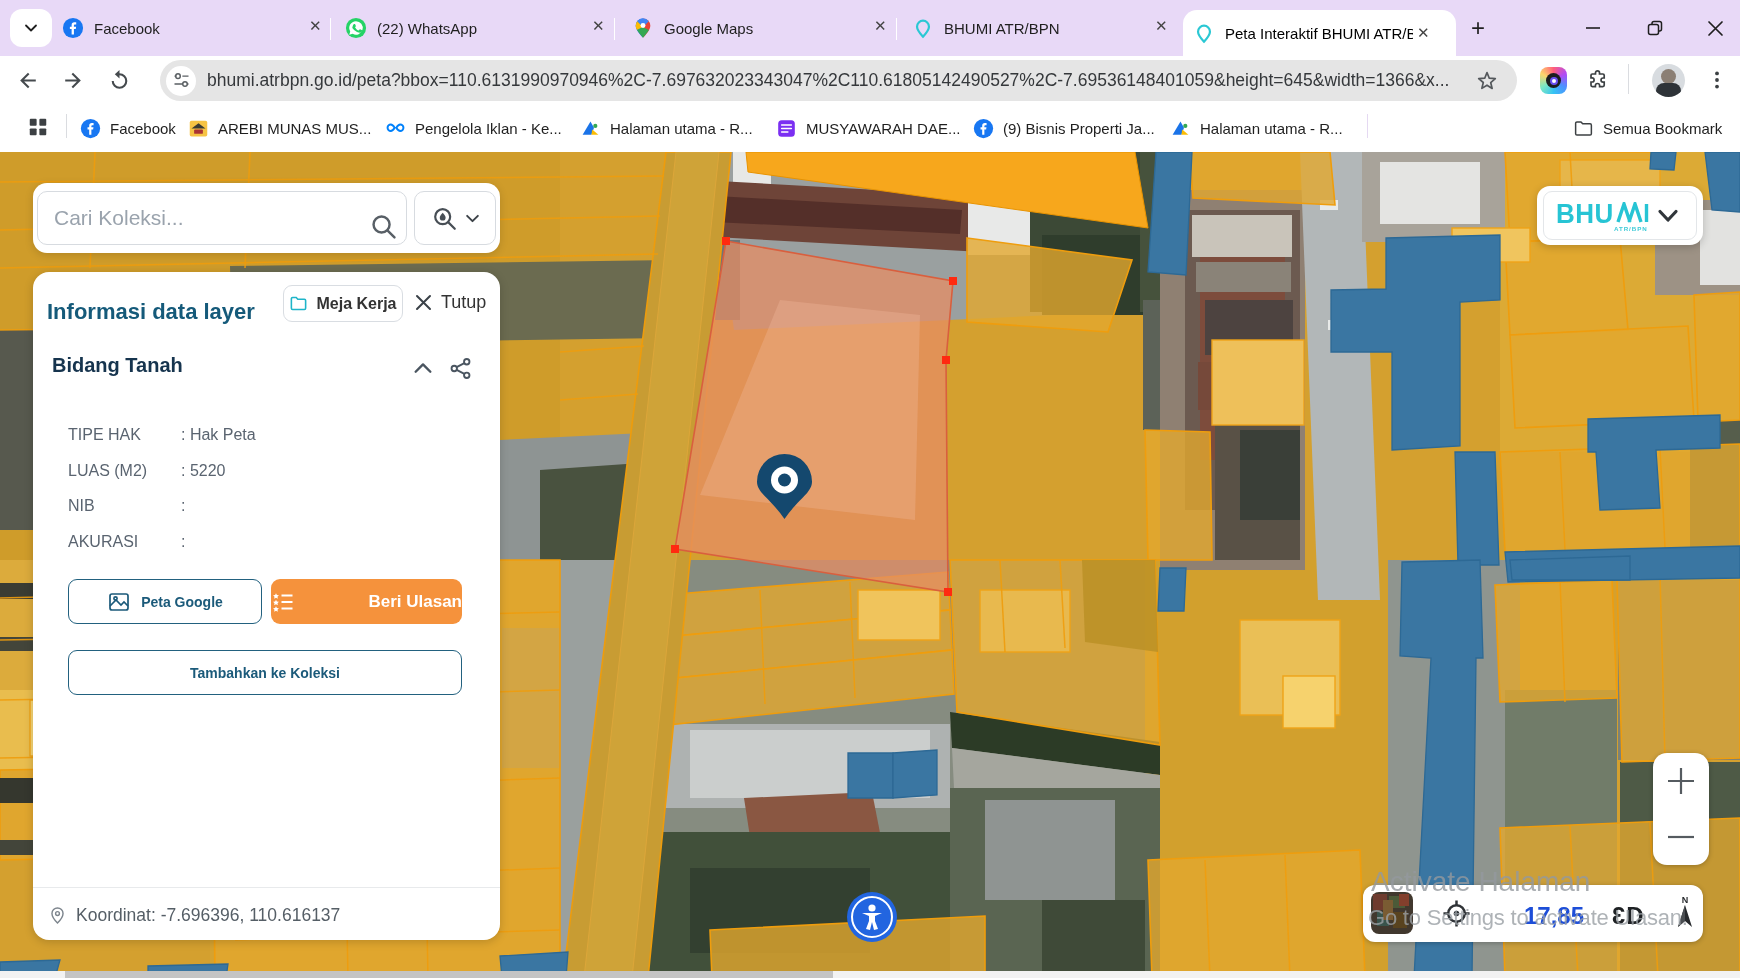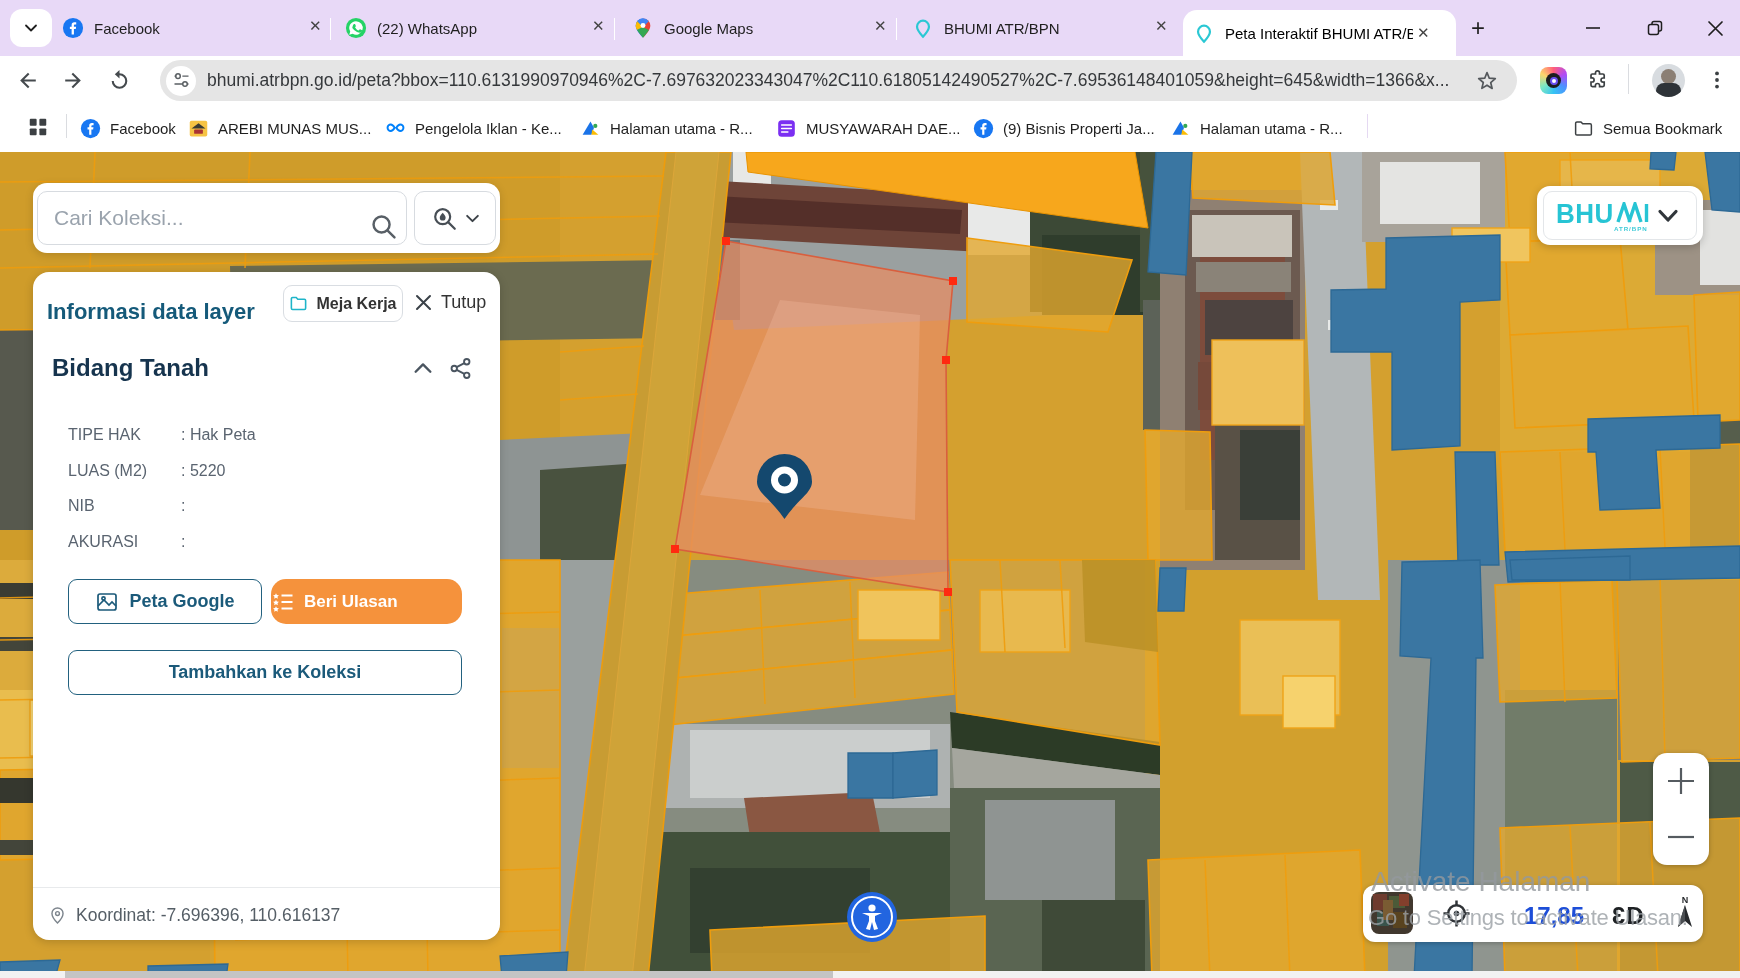--- a/index.html
+++ b/index.html
@@ -26,25 +26,25 @@
 #map{position:absolute;left:0;top:152px;width:1740px;height:826px}
 
 #searchcard{position:absolute;left:33px;top:183px;width:467px;height:70px;background:#fff;border-radius:14px;box-shadow:0 2px 8px rgba(0,0,0,.15)}
 #searchinput{position:absolute;left:4px;top:8px;width:370px;height:54px;border:1.5px solid #d7dbe0;border-radius:10px;display:flex;align-items:center;padding:0 16px}
 #searchbtn2{position:absolute;left:381px;top:8px;width:82px;height:54px;border:1.5px solid #d7dbe0;border-radius:10px;display:flex;align-items:center;justify-content:center;gap:6px}
 
 #panel{position:absolute;left:33px;top:272px;width:467px;height:668px;background:#fff;border-radius:16px;box-shadow:0 2px 10px rgba(0,0,0,.18)}
 #paneltitle{position:absolute;left:47px;top:299px;font-size:22px;font-weight:bold;color:#155a7a}
 #mejakerja{position:absolute;left:283px;top:285px;width:120px;height:37px;border:1px solid #d9dde2;border-radius:9px;display:flex;align-items:center;justify-content:center;gap:8px;font-size:16px;color:#333;font-weight:bold}
 #tutup{position:absolute;left:415px;top:292px;display:flex;align-items:center;gap:9px;font-size:18px;color:#333}
-#bidang{position:absolute;left:52px;top:354px;font-size:24px;font-weight:bold;color:#16344e}
+#bidang{position:absolute;left:52px;top:354px;font-size:20px;font-weight:bold;color:#16344e}
 .frow{position:absolute;left:68px;font-size:16px;color:#5a6470;width:400px}
 .fval{position:absolute;left:113px}
-.btn{position:absolute;border:1.8px solid #22617f;border-radius:9px;display:flex;align-items:center;justify-content:center;font-weight:bold;color:#1b5a7a;font-size:18px;background:#fff}
-#beriulasan{position:absolute;left:271px;top:579px;width:191px;height:45px;background:#f5923c;border:none;border-radius:15px;display:flex;align-items:center;justify-content:flex-start;gap:9px;color:#fff;font-weight:bold;font-size:17px}
+.btn{position:absolute;border:1.8px solid #22617f;border-radius:9px;display:flex;align-items:center;justify-content:center;font-weight:bold;color:#1b5a7a;font-size:14px;background:#fff}
+#beriulasan{position:absolute;left:271px;top:579px;width:191px;height:45px;background:#f5923c;border:none;border-radius:9px;display:flex;align-items:center;justify-content:space-between;gap:9px;color:#fff;font-weight:bold;font-size:17px}
 #panelline{position:absolute;left:33px;top:887px;width:467px;height:1px;background:#e8eaec}
 #koord{position:absolute;left:48px;top:905px;display:flex;align-items:center;gap:9px;font-size:17.5px;color:#555e66}
 
 #bhumicard{position:absolute;left:1537px;top:186px;width:166px;height:59px;background:#fff;border-radius:13px;box-shadow:0 2px 8px rgba(0,0,0,.2);display:flex;align-items:center}
 #bhumiinner{position:absolute;left:6px;top:5px;width:154px;height:49px;border:1px solid #e3e6e9;border-radius:9px}
 
 #zoomctl{position:absolute;left:1653px;top:753px;width:56px;height:112px;background:#fff;border-radius:14px;box-shadow:0 1px 5px rgba(0,0,0,.25)}
 
 #botbar{position:absolute;left:1363px;top:885px;width:340px;height:57px;background:#fff;border-radius:12px;box-shadow:0 1px 5px rgba(0,0,0,.25)}
 #wm1{position:absolute;left:1371px;top:866px;font-size:28px;color:#94999e;opacity:.8;white-space:nowrap}

